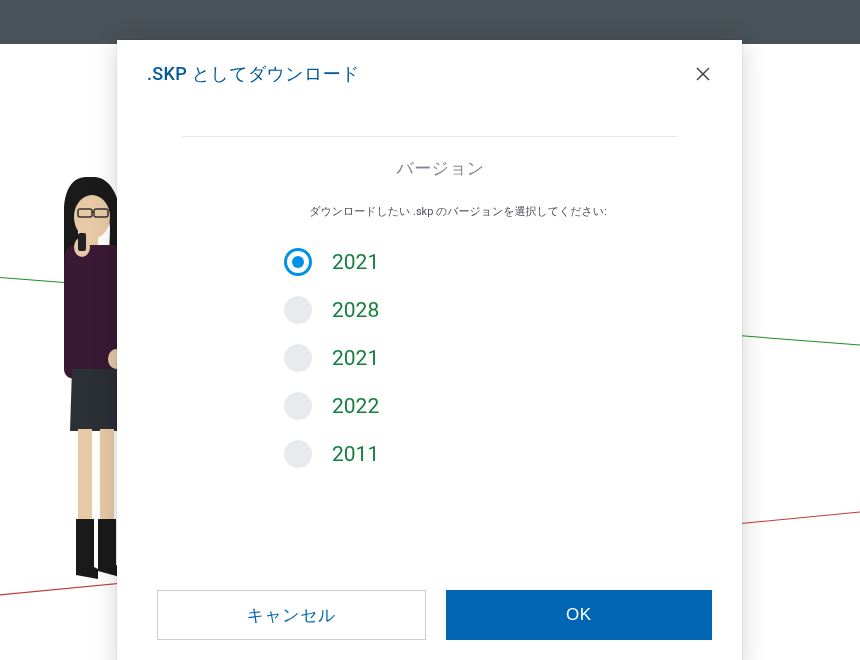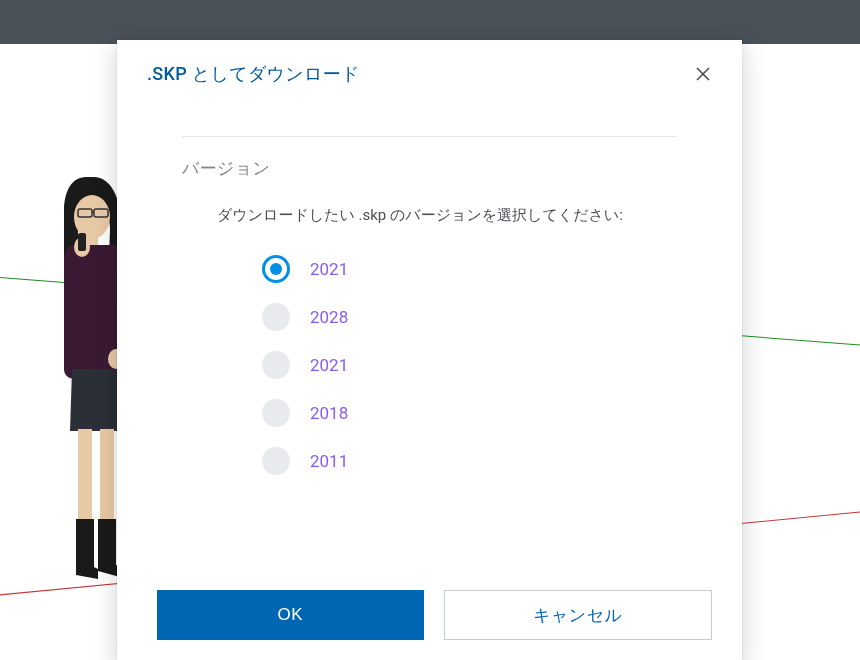--- a/index.html
+++ b/index.html
@@ -95,32 +95,33 @@
     .close-btn svg {
       stroke: #444;
       stroke-width: 1.5;
     }
     .dialog-divider {
       height: 1px;
       background: #e6e6e6;
       margin: 40px 65px 0 65px;
     }
     .dialog-body {
-      padding: 20px 65px 0 65px;
+      padding: 20px 65px 0 87px;
       flex: 1;
+      text-align: center;
     }
     .section-label {
       color: #808590;
       font-size: 17px;
       letter-spacing: 0.3px;
       margin-bottom: 22px;
     }
     .instruction {
       color: #4a4e55;
-      font-size: 15px;
+      font-size: 11px;
       line-height: 1.8;
       padding-left: 35px;
       margin-bottom: 26px;
     }
     .radio-group {
       padding-left: 80px;
     }
     .radio-item {
       display: flex;
       align-items: center;
@@ -145,22 +146,22 @@
       position: absolute;
       left: 50%;
       top: 50%;
       transform: translate(-50%, -50%);
       width: 12px;
       height: 12px;
       border-radius: 50%;
       background: #0091e6;
     }
     .radio-label {
-      color: #8b5cf6;
-      font-size: 17px;
+      color: #15803d;
+      font-size: 21px;
     }
     .dialog-footer {
       display: flex;
       gap: 20px;
       padding: 20px 30px 30px 40px;
     }
     .btn {
       flex: 1;
       height: 50px;
       font-size: 17px;
@@ -247,26 +248,26 @@
       <div class="radio-item">
         <div class="radio-circle"></div>
         <div class="radio-label">2028</div>
       </div>
       <div class="radio-item">
         <div class="radio-circle"></div>
         <div class="radio-label">2021</div>
       </div>
       <div class="radio-item">
         <div class="radio-circle"></div>
-        <div class="radio-label">2018</div>
+        <div class="radio-label">2022</div>
       </div>
       <div class="radio-item">
         <div class="radio-circle"></div>
         <div class="radio-label">2011</div>
       </div>
     </div>
   </div>
 
   <div class="dialog-footer">
+    <button class="btn btn-cancel">キャンセル</button>
     <button class="btn btn-ok">OK</button>
-    <button class="btn btn-cancel">キャンセル</button>
   </div>
 </div>
 
 </body></html>

